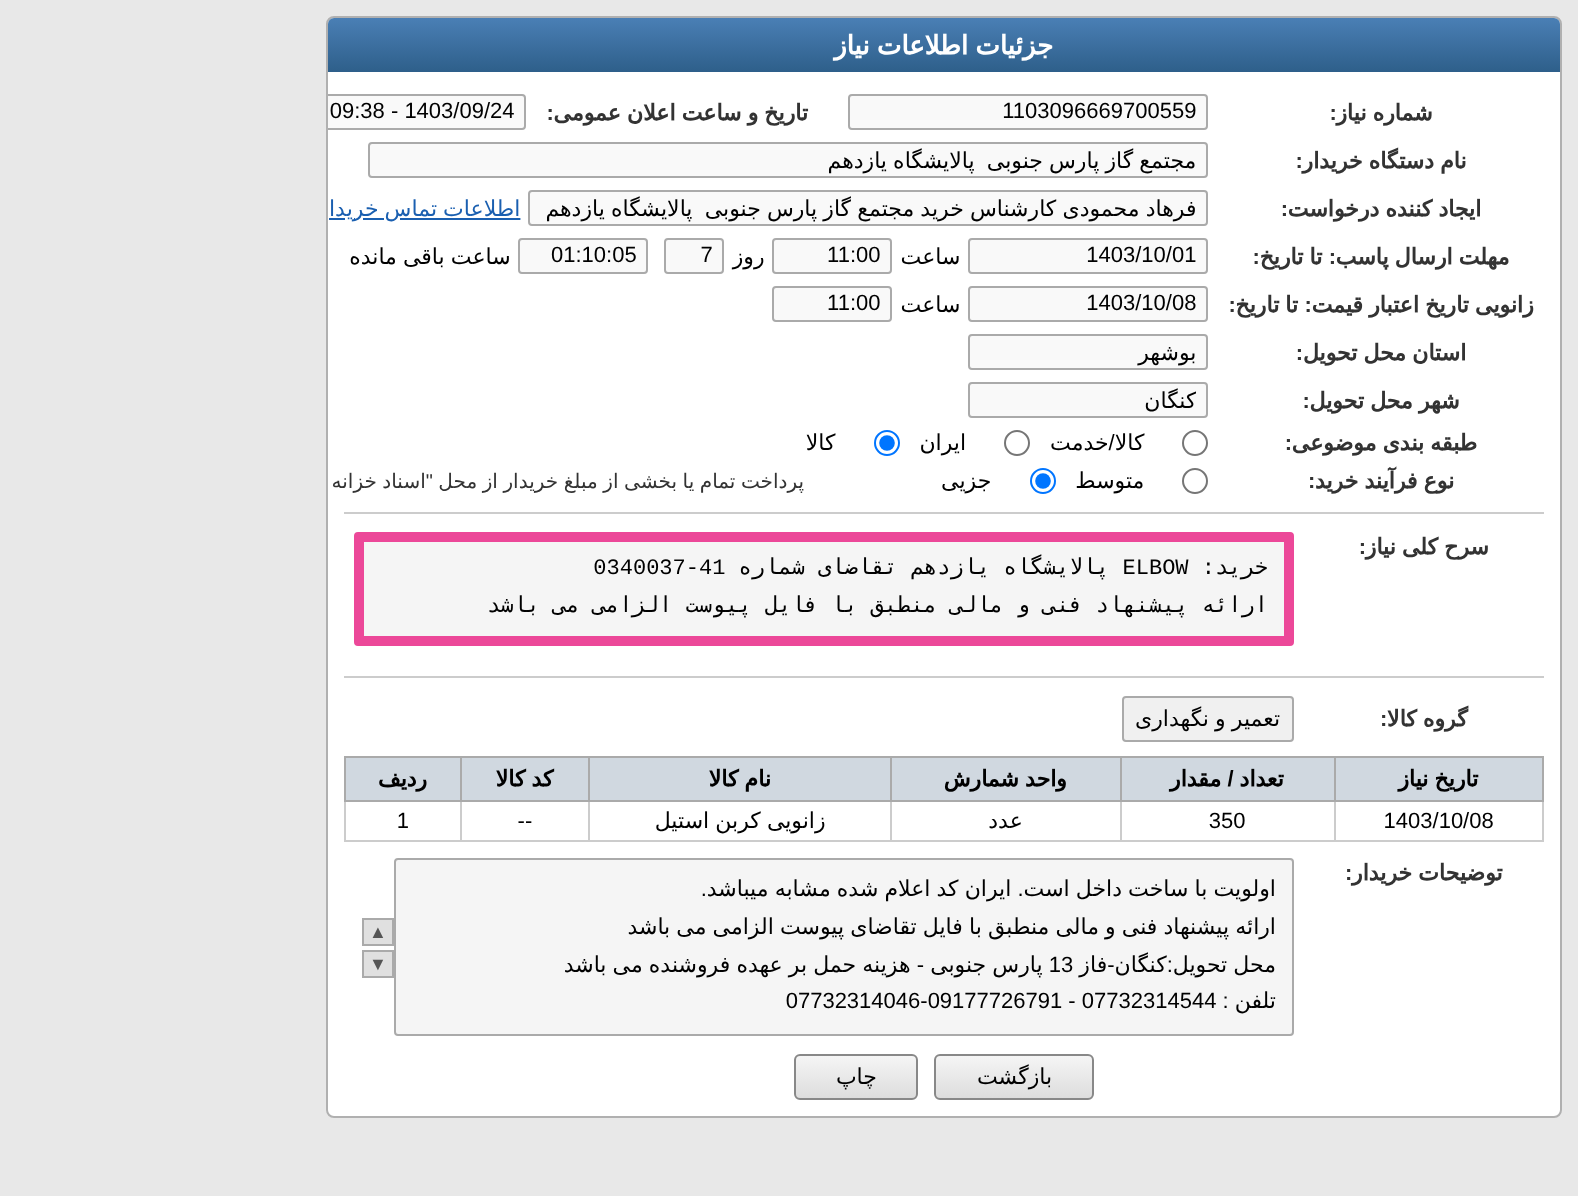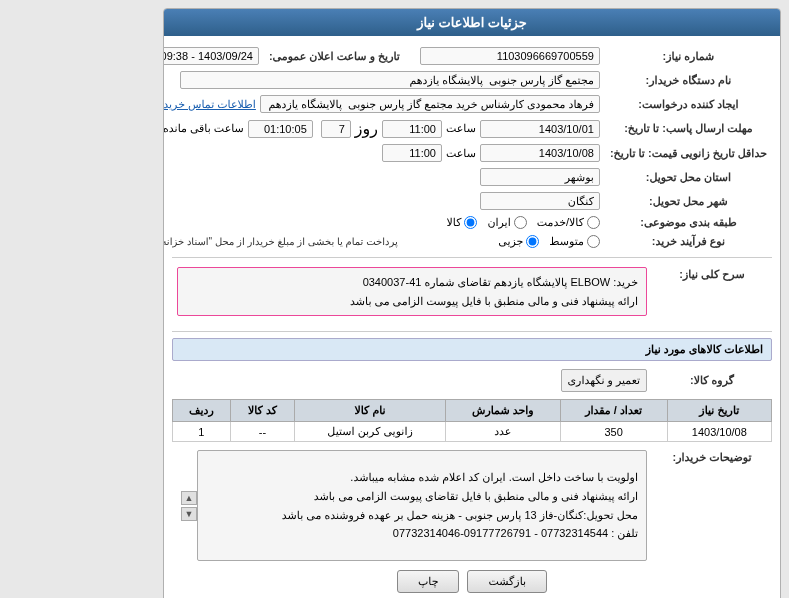--- a/index.html
+++ b/index.html
@@ -85,34 +85,35 @@
       background: #d9e8f5;
       border: 1px solid #aac;
       padding: 4px 8px;
       font-weight: bold;
       font-size: 11px;
       margin-bottom: 5px;
       border-radius: 2px;
       text-align: right;
     }
     .desc-box {
-      border: 1px solid #ec4899;
+      border: 5px solid #ec4899;
       background: #f5f5f5;
       padding: 5px 8px;
       font-size: 11px;
       line-height: 1.7;
       text-align: right;
       direction: rtl;
       border-radius: 2px;
       margin-bottom: 6px;
+      font-family: Liberation Mono, monospace;
     }
     .supplier-desc {
       border: 1px solid #aaa;
       background: #f5f5f5;
-      padding: 17px 8px;
+      padding: 6px 8px;
       font-size: 11px;
       line-height: 1.7;
       text-align: right;
       direction: rtl;
       border-radius: 2px;
       position: relative;
     }
     .scroll-arrows {
       display: flex;
       flex-direction: column;
@@ -153,21 +154,21 @@
     .data-table tr:nth-child(even) td { background: #f5f5f5; }
     .radio-group {
       display: flex;
       align-items: center;
       gap: 10px;
       direction: rtl;
     }
     .radio-item {
       display: flex;
       align-items: center;
-      gap: 3px;
+      gap: 19px;
       font-size: 11px;
     }
     .group-box {
       border: 1px solid #aaa;
       padding: 4px 6px;
       border-radius: 2px;
       display: inline-block;
       background: #f0f0f0;
       font-size: 11px;
     }
@@ -230,30 +231,30 @@
             </div>
           </td>
         </tr>
         <tr>
           <td class="label-cell">مهلت ارسال پاسب: تا تاریخ:</td>
           <td class="value-cell" colspan="4">
             <div class="row-flex">
               <input class="input-field input-sm" type="text" value="1403/10/01" style="">
               <span style="font-size:11px;">ساعت</span>
               <input class="input-field" style="width: 60px;" type="text" value="11:00">
-              <span style="font-size:16px;">روز</span>
+              <span style="font-size:11px;">روز</span>
               <input class="input-field" style="width: 30px;" type="text" value="7">
               <span style="font-size:11px;"></span>
               <input class="input-field" style="width: 65px;" type="text" value="01:10:05">
               <span style="font-size:11px;">ساعت باقی مانده</span>
             </div>
           </td>
         </tr>
         <tr>
-          <td class="label-cell">حداقل تاریخ زانویی قیمت: تا تاریخ:</td>
+          <td class="label-cell">زانویی تاریخ اعتبار قیمت: تا تاریخ:</td>
           <td class="value-cell" colspan="4">
             <div class="row-flex">
               <input class="input-field input-sm" type="text" value="1403/10/08" style="">
               <span style="font-size:11px;">ساعت</span>
               <input class="input-field" style="width: 60px;" type="text" value="11:00">
             </div>
           </td>
         </tr>
         <tr>
           <td class="label-cell">استان محل تحویل:</td>
@@ -317,21 +318,20 @@
               <div>خرید:  ELBOW  پالایشگاه یازدهم تقاضای شماره 41-0340037</div>
               <div>ارائه پیشنهاد فنی و مالی منطبق با فایل پیوست الزامی می باشد</div>
             </div>
           </td>
         </tr>
       </tbody>
         </table>
 
       <hr class="divider">
 
-      <div class="section-title">اطلاعات کالاهای مورد نیاز</div>
 
       <table class="info-table" style="margin-bottom:4px;">
         <tbody>
             <tr>
           <td class="label-cell">گروه کالا:</td>
           <td>
             <div class="group-box">تعمیر و نگهداری</div>
           </td>
         </tr>
       </tbody>

